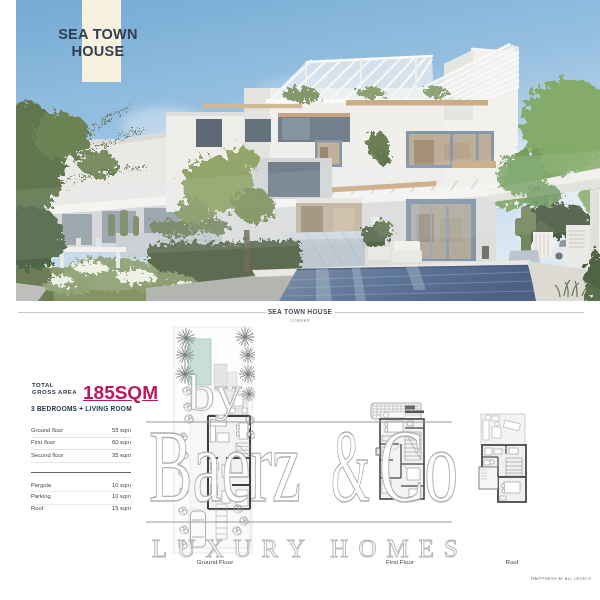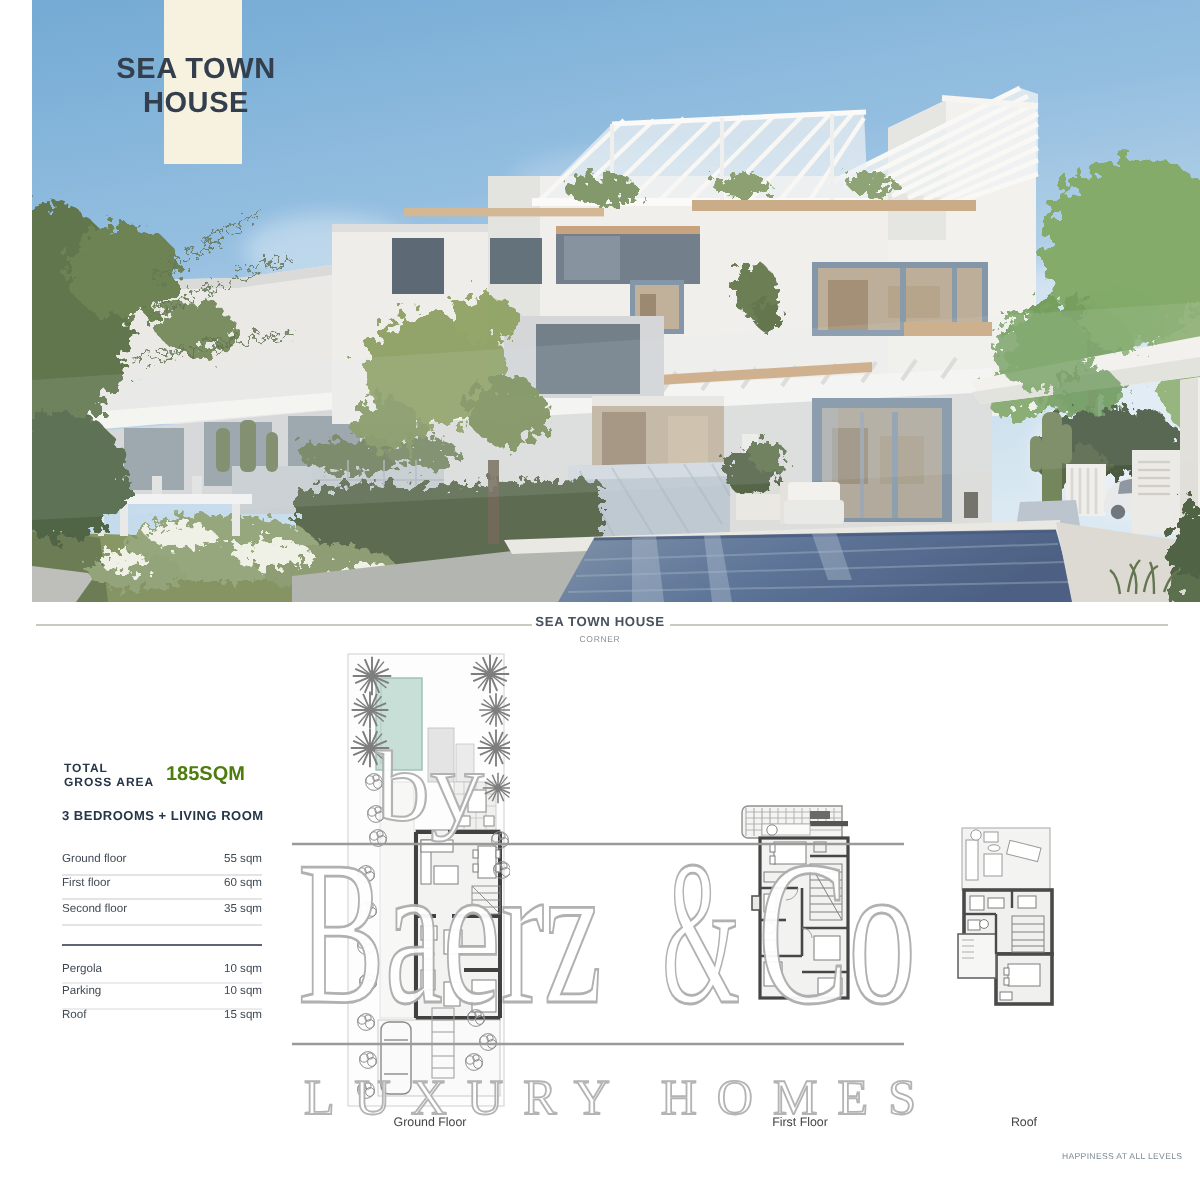--- a/index.html
+++ b/index.html
@@ -402,21 +402,21 @@
 <div class="abs" style="left:335px;top:312px;width:249px;height:1px;background:#ccc9c0;"></div>
 
 <div class="abs" style="left:250px;top:307.5px;width:100px;text-align:center;font-size:6.6px;font-weight:bold;color:#46525d;letter-spacing:0.3px;">SEA TOWN HOUSE</div>
 
 <div class="abs" style="left:250px;top:316.5px;width:100px;text-align:center;font-size:5px;color:#8a8f94;letter-spacing:0.4px;transform:scale(0.85);">CORNER</div>
 
 <div class="abs" style="left:31px;top:380px;width:108px;">
 
   <div style="position:absolute;left:1px;top:2px;font-size:6px;font-weight:bold;color:#253649;letter-spacing:0.5px;line-height:6.8px;">TOTAL<br>GROSS AREA</div>
 
-  <div style="position:absolute;left:52px;top:1.5px;font-size:10px;font-weight:bold;color:#4d7c0f;letter-spacing:0px;">185SQM</div>
+  <div style="position:absolute;left:52px;top:1.5px;font-size:19px;font-weight:bold;color:#be185d;letter-spacing:0px;text-decoration:underline;">185SQM</div>
 
   <div style="position:absolute;left:0px;top:25px;font-size:6.5px;font-weight:bold;color:#253649;letter-spacing:0.25px;white-space:nowrap;">3 BEDROOMS + LIVING ROOM</div>
 </div>
 
 <div class="abs" style="left:31px;top:0px;width:100px;font-size:5.8px;color:#3f4954;">
 
   <span style="position:absolute;left:0;top:427px;">Ground floor</span>
       <span style="position:absolute;right:0;top:427px;">55 sqm</span>
   <div style="position:absolute;left:0;top:436.5px;width:100px;height:0.6px;background:#e4e4e4;"></div>
 

